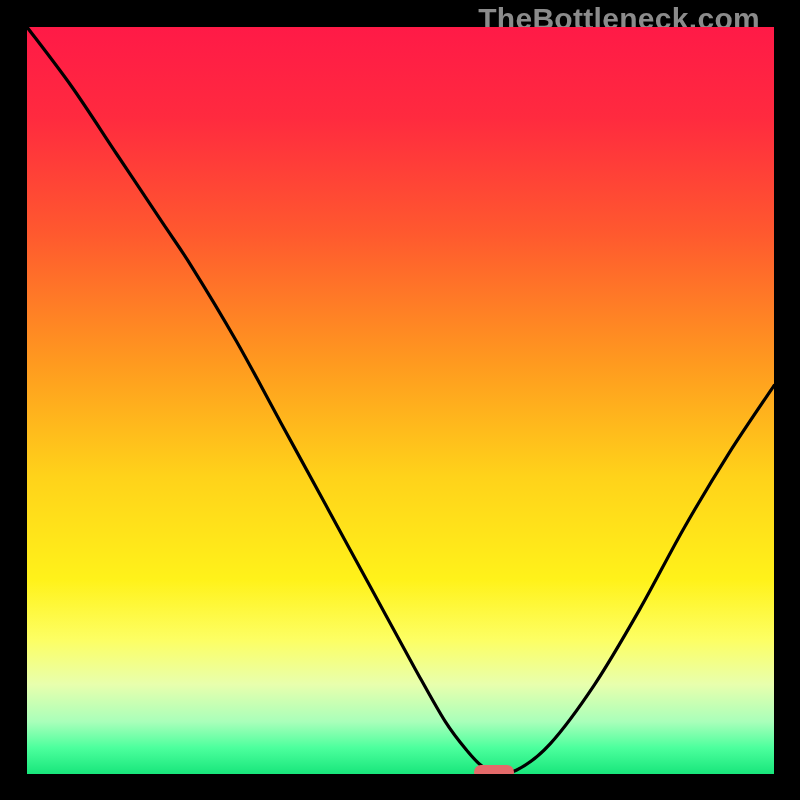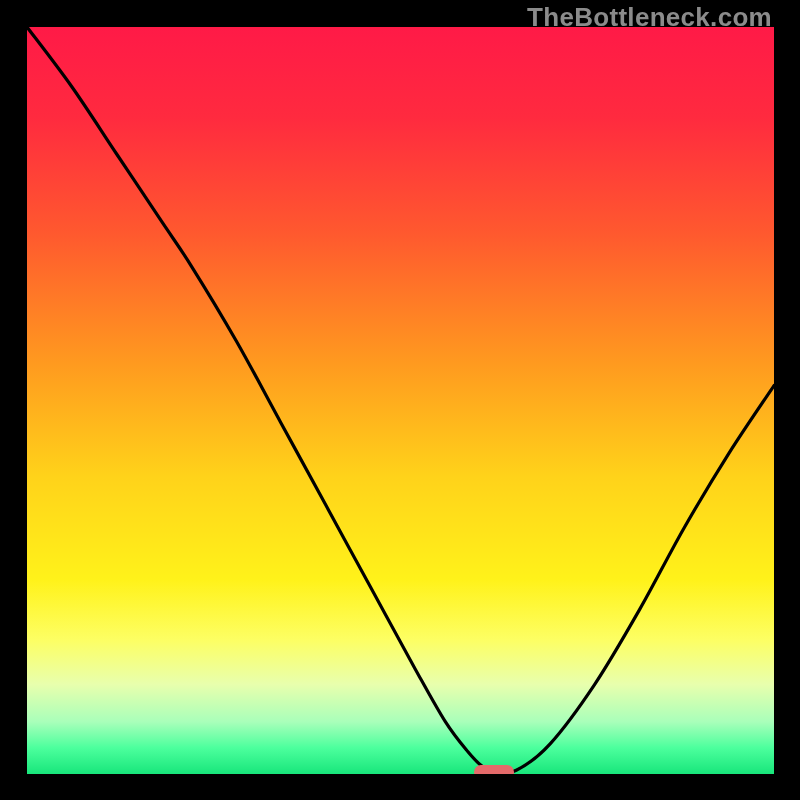--- a/index.html
+++ b/index.html
@@ -36,23 +36,23 @@
   .curve-svg {
     position: absolute;
     left: 0;
     top: 0;
     width: 747px;
     height: 747px;
   }
   .watermark {
     position: absolute;
     top: 2px;
-    right: 28px;
+    right: 40px;
     font-family: Arial, Helvetica, sans-serif;
-    font-size: 26px;
+    font-size: 30px;
     font-weight: 600;
     color: #8b8b8b;
     letter-spacing: 0.3px;
   }
   .marker {
     position: absolute;
     width: 40px;
     height: 14px;
     border-radius: 7px;
   }

